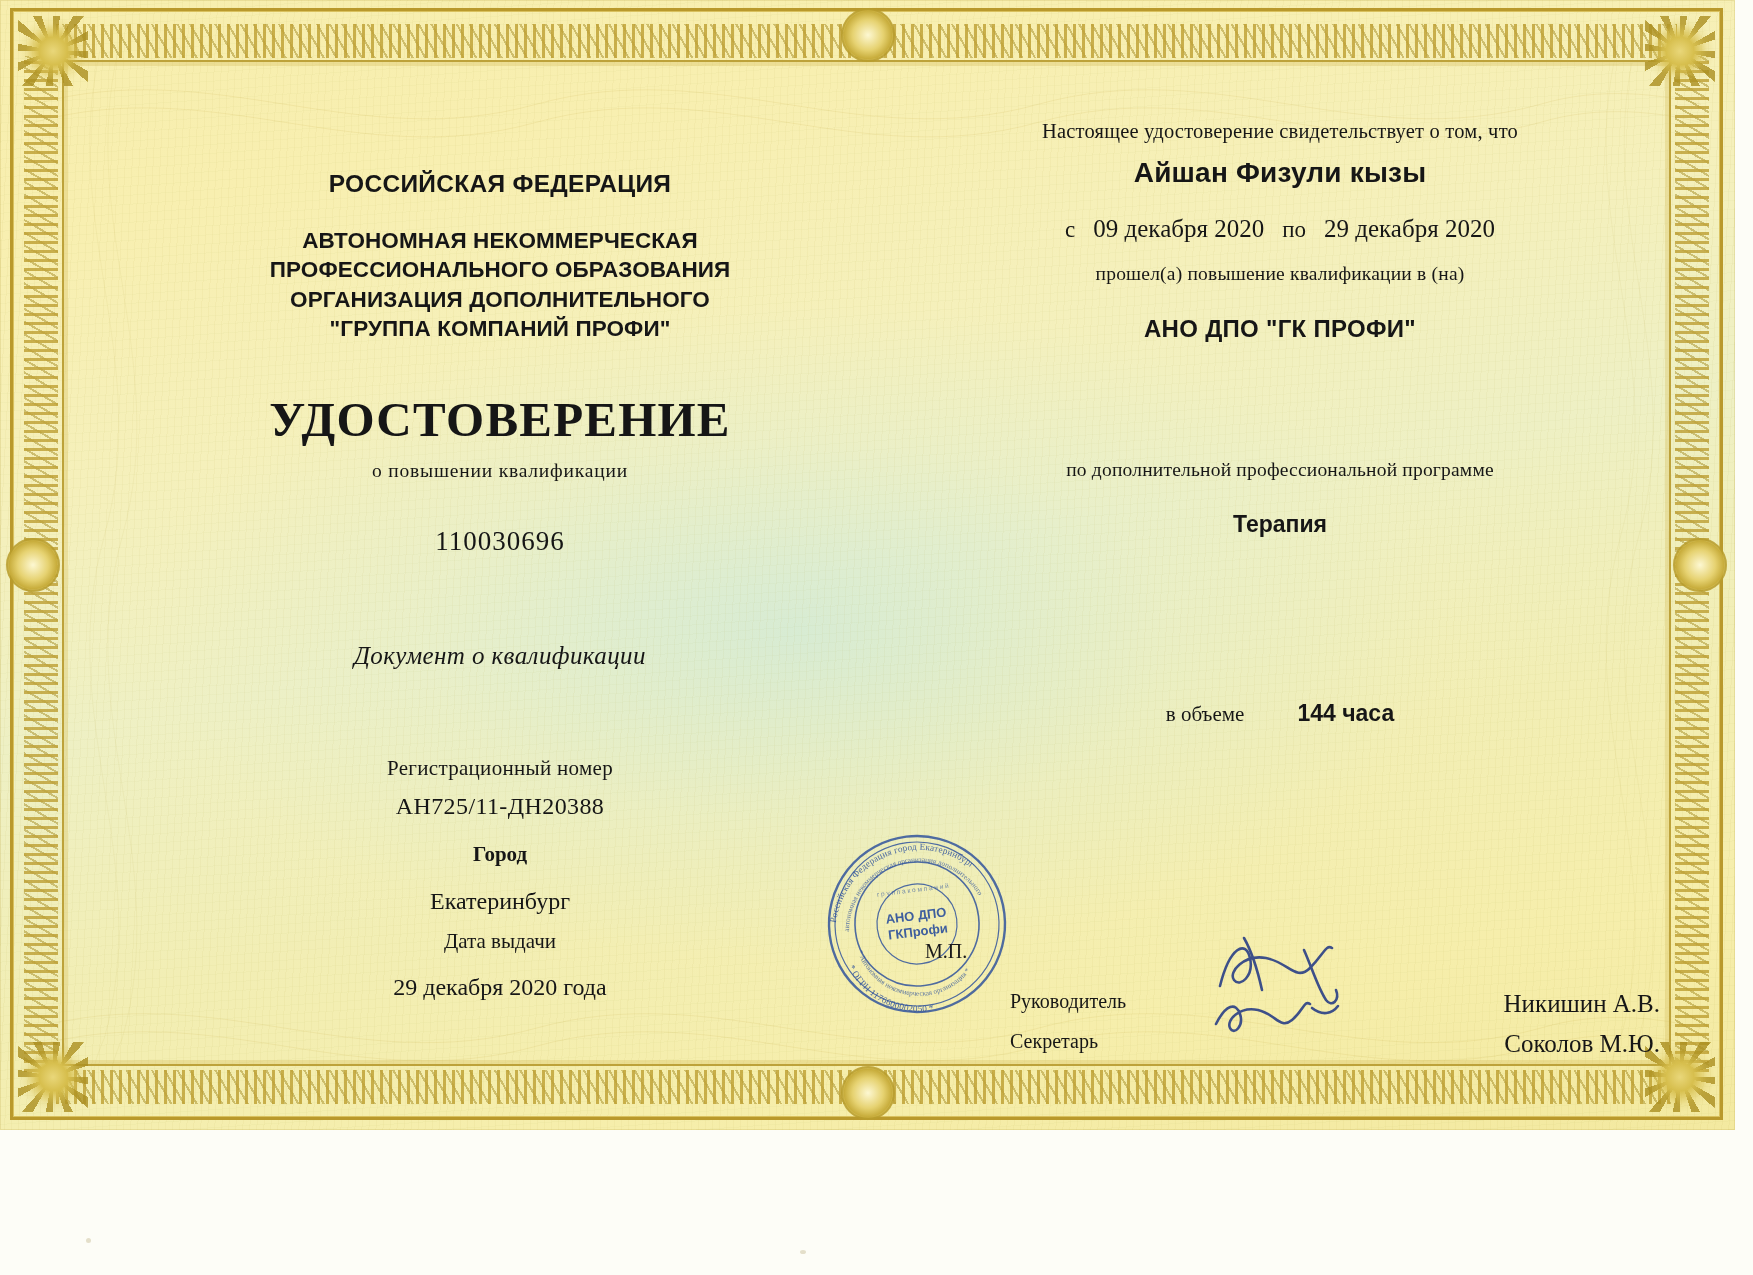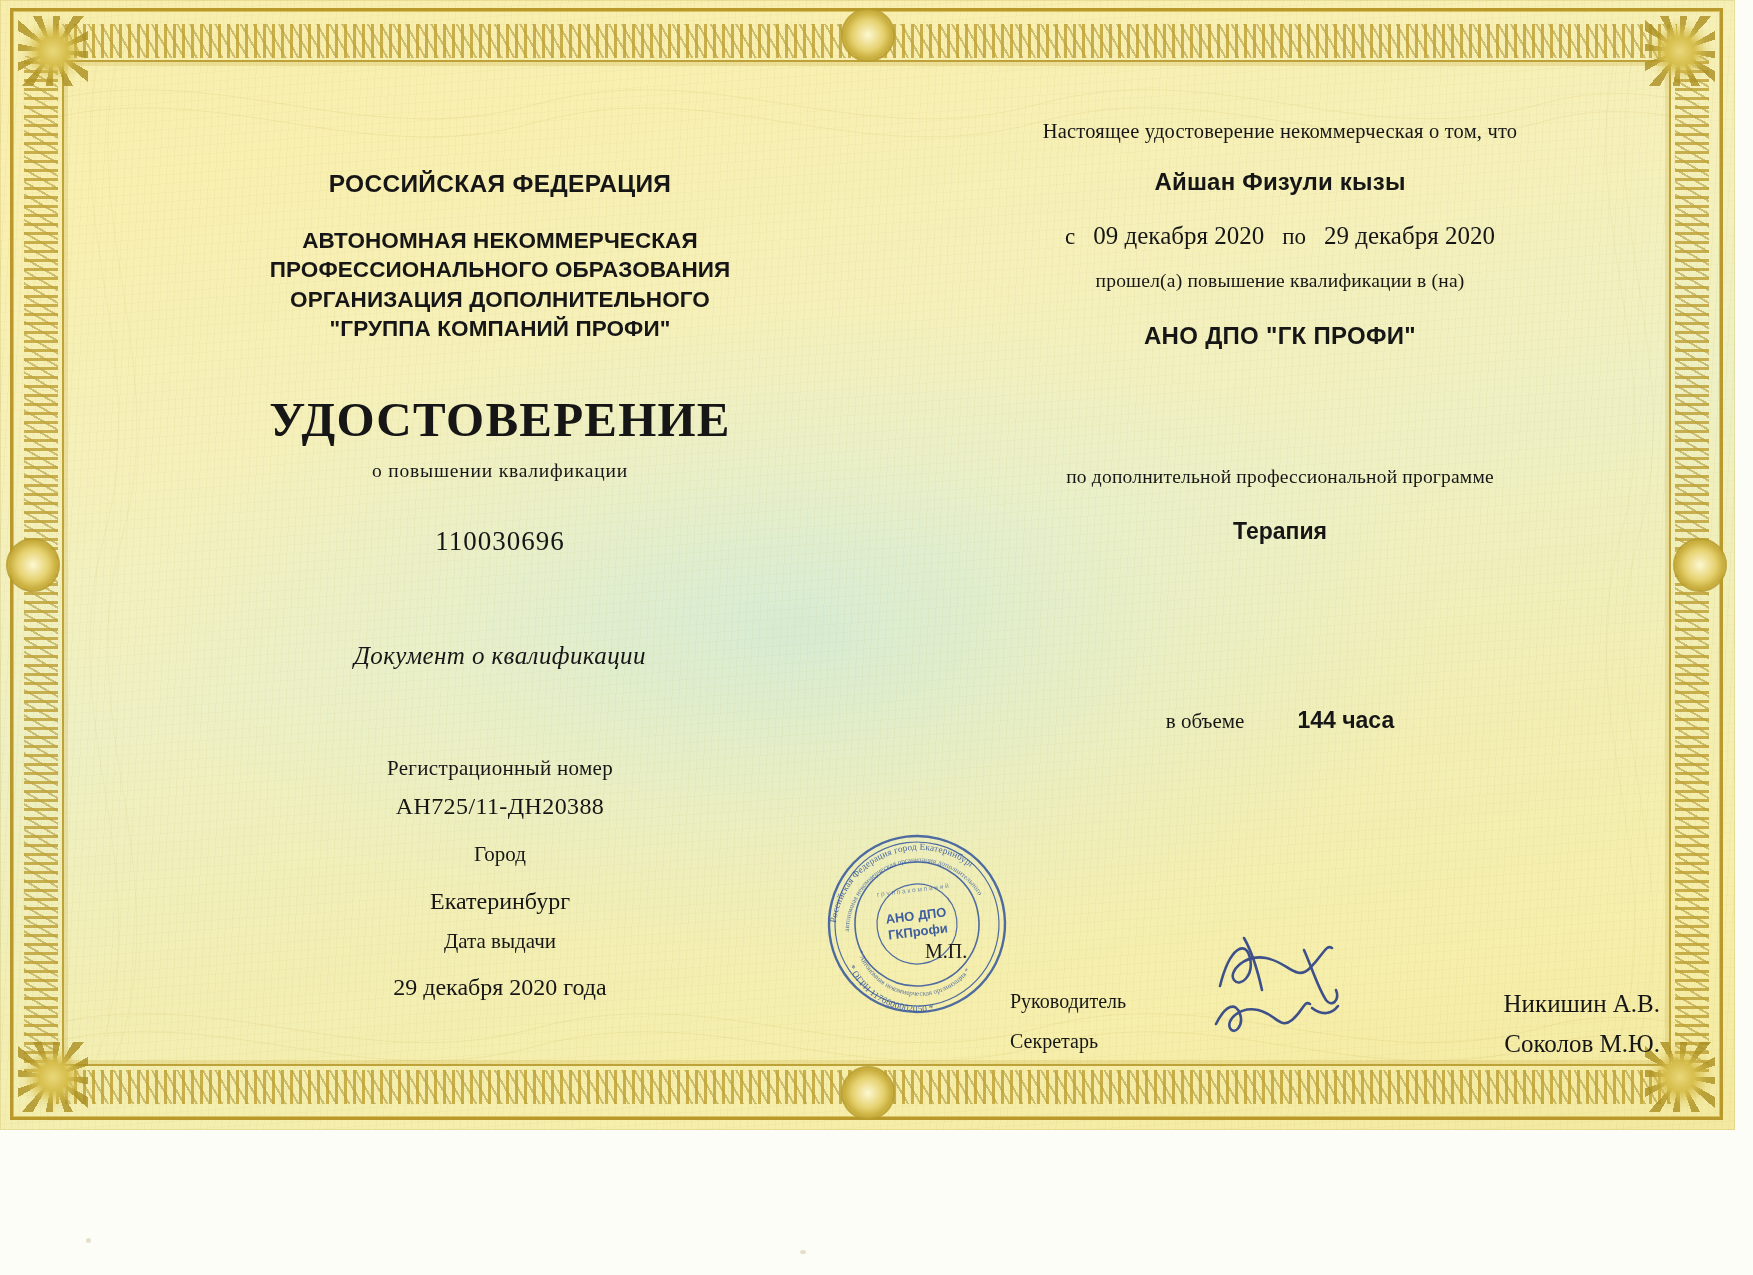--- a/index.html
+++ b/index.html
@@ -210,20 +210,21 @@
   .reg-value {
     font-family: "Liberation Serif", serif;
     font-size: 24px;
     margin-top: 12px;
     letter-spacing: .4px;
   }
   .city-label {
     font-family: "Liberation Serif", serif;
     font-size: 21px;
     margin-top: 22px;
+    font-weight: bold;
   }
   .city-value {
     font-family: "Liberation Serif", serif;
     font-size: 24px;
     margin-top: 21px;
   }
   .issue-label {
     font-family: "Liberation Serif", serif;
     font-size: 21px;
     margin-top: 14px;
@@ -243,22 +244,22 @@
   .holder-surname {
     font-family: "Liberation Sans", sans-serif;
     font-weight: bold;
     font-size: 28px;
     margin-top: 26px;
     letter-spacing: .2px;
   }
   .holder-given {
     font-family: "Liberation Sans", sans-serif;
     font-weight: bold;
-    font-size: 24px;
-    margin-top: 25px;
+    font-size: 28px;
+    margin-top: 14px;
     letter-spacing: .2px;
   }
   .period {
     margin-top: 26px;
     font-family: "Liberation Serif", serif;
     font-size: 25px;
     display: flex;
     justify-content: center;
     align-items: baseline;
     gap: 18px;
@@ -436,21 +437,21 @@
 
         <div class="city-label">Город</div>
         <div class="city-value">Екатеринбург</div>
 
         <div class="issue-label">Дата выдачи</div>
         <div class="issue-value">29 декабря 2020 года</div>
       </div>
 
       <div class="col-right">
 
-        <div class="attest-line">Настоящее удостоверение некоммерческая о том, что</div>
+        <div class="attest-line">Настоящее удостоверение свидетельствует о том, что</div>
 
         <div class="holder-given">Айшан Физули кызы</div>
 
         <div class="period">
           <span class="prep">с</span>
           <span class="date">09 декабря 2020</span>
           <span class="prep">по</span>
           <span class="date">29 декабря 2020</span>
         </div>
 

